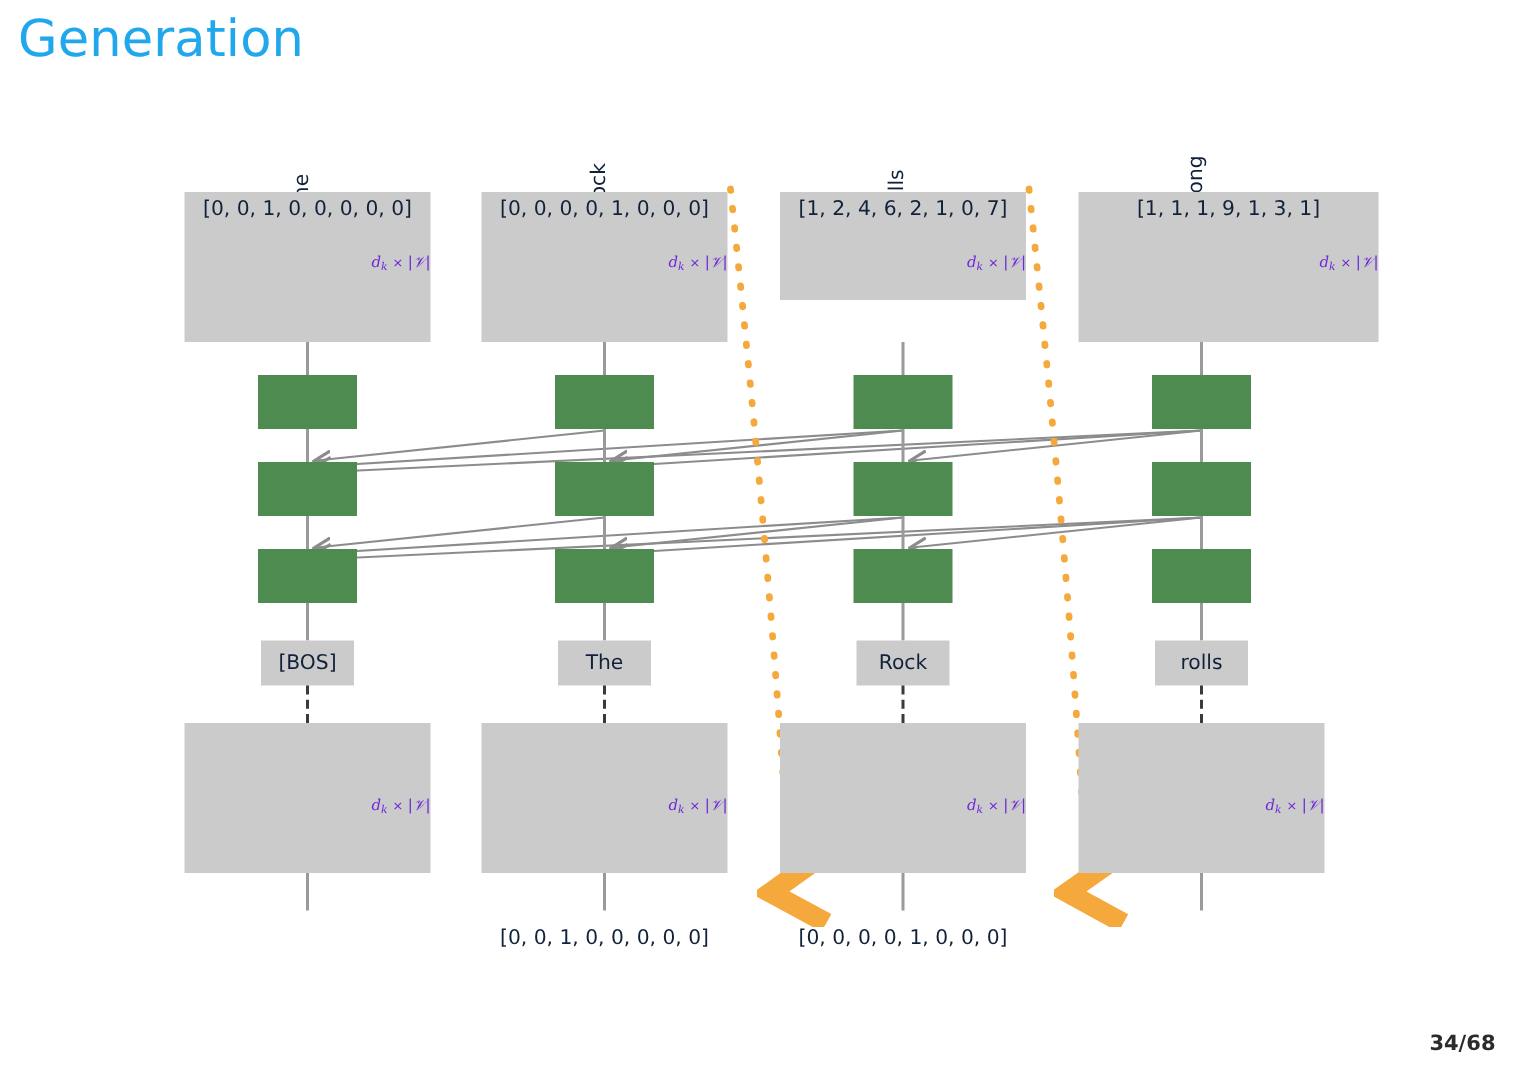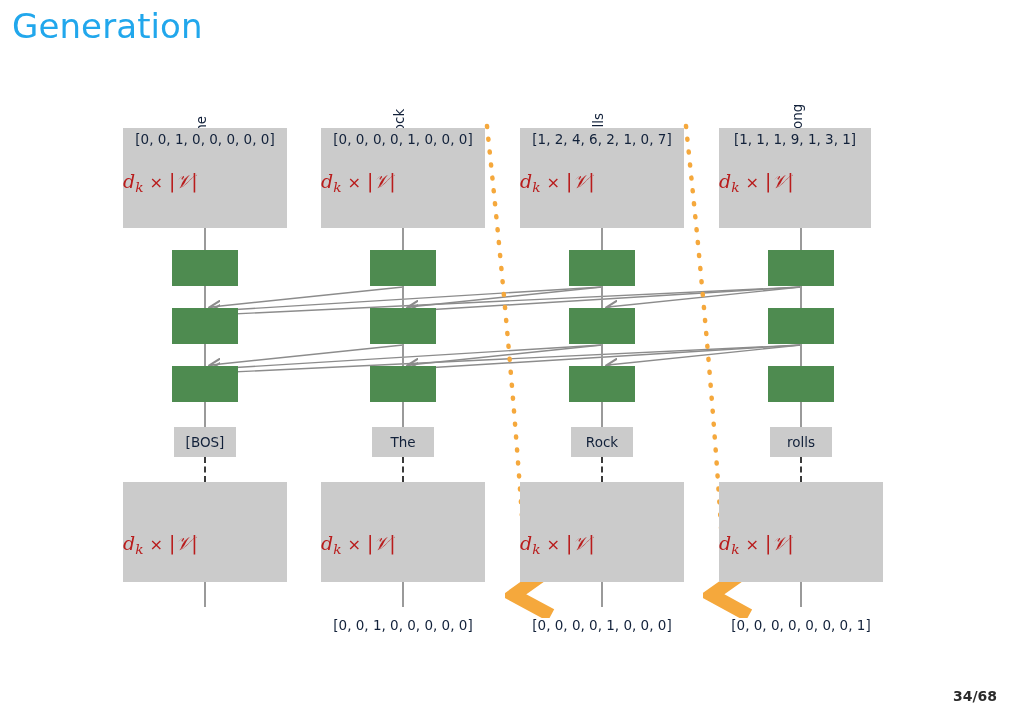--- a/index.html
+++ b/index.html
@@ -88,23 +88,23 @@
     text-align: center;
     font-size: 13.5px;
     color: #12213a;
     white-space: nowrap;
   }
   .embed-box .embed-dim {
     position: absolute;
     top: 42px;
     left: 0;
     right: 0;
-    text-align: left;
-    font-size: 19px;
-    color: #b91c1c;
+    text-align: right;
+    font-size: 10px;
+    color: #6d28d9;
     white-space: nowrap;
   }
   .embed-box.bottom .embed-dim {
     top: 50px;
   }
 
   
   .mvar { font-style: italic; font-family: "DejaVu Serif", serif; }
   .msub { font-size: 0.72em; font-style: italic; vertical-align: -0.32em;
           font-family: "DejaVu Serif", serif; }
@@ -250,21 +250,21 @@
     </div>
 
     <div class="spine" style="top:582px; height:25px;"></div>
 
     <div class="out-vec" style="top:617px;">[0, 0, 1, 0, 0, 0, 0, 0]</div>
   </div>
 
   <div class="column" style="left:502px;">
     <div class="word-label" style="left:104px; top:125px;">rolls</div>
 
-    <div class="embed-box top" style="left:18px; top:128px; width:164px; height:100px;">
+    <div class="embed-box top" style="left:18px; top:128px; width:164px; height:72px;">
       <div class="embed-vec">[1, 2, 4, 6, 2, 1, 0, 7]</div>
       <div class="embed-dim"><span class="mvar">d</span><span class="msub">k</span> <span class="mtimes">×</span> |<span class="mcal">𝒱</span>|</div>
     </div>
 
     <div class="spine" style="top:228px; height:22px;"></div>
     <div class="layer-box" style="top:250px;"></div>
     <div class="spine" style="top:286px; height:22px;"></div>
     <div class="layer-box" style="top:308px;"></div>
     <div class="spine" style="top:344px; height:22px;"></div>
     <div class="layer-box" style="top:366px;"></div>
@@ -279,21 +279,21 @@
     </div>
 
     <div class="spine" style="top:582px; height:25px;"></div>
 
     <div class="out-vec" style="top:617px;">[0, 0, 0, 0, 1, 0, 0, 0]</div>
   </div>
 
   <div class="column" style="left:701px;">
     <div class="word-label" style="left:104px; top:125px;">along</div>
 
-    <div class="embed-box top" style="left:18px; top:128px; width:152px; height:100px;">
+    <div class="embed-box top" style="left:18px; top:128px; width:200px; height:100px;">
       <div class="embed-vec">[1, 1, 1, 9, 1, 3, 1]</div>
       <div class="embed-dim"><span class="mvar">d</span><span class="msub">k</span> <span class="mtimes">×</span> |<span class="mcal">𝒱</span>|</div>
     </div>
 
     <div class="spine" style="top:228px; height:22px;"></div>
     <div class="layer-box" style="top:250px;"></div>
     <div class="spine" style="top:286px; height:22px;"></div>
     <div class="layer-box" style="top:308px;"></div>
     <div class="spine" style="top:344px; height:22px;"></div>
     <div class="layer-box" style="top:366px;"></div>
@@ -302,18 +302,17 @@
     <div class="token-box" style="top:427px;">rolls</div>
 
     <div class="spine dashed" style="top:457px; height:25px;"></div>
 
     <div class="embed-box bottom" style="left:18px; top:482px; width:164px; height:100px;">
       <div class="embed-dim"><span class="mvar">d</span><span class="msub">k</span> <span class="mtimes">×</span> |<span class="mcal">𝒱</span>|</div>
     </div>
 
     <div class="spine" style="top:582px; height:25px;"></div>
 
-    <div class="out-vec" style="top:617px;">[0, 0, 0, 0, 0, 0, 0, 1]</div>
   </div>
 
 </div>
 
 <div id="page-number">34/68</div>
 
 </body></html>

